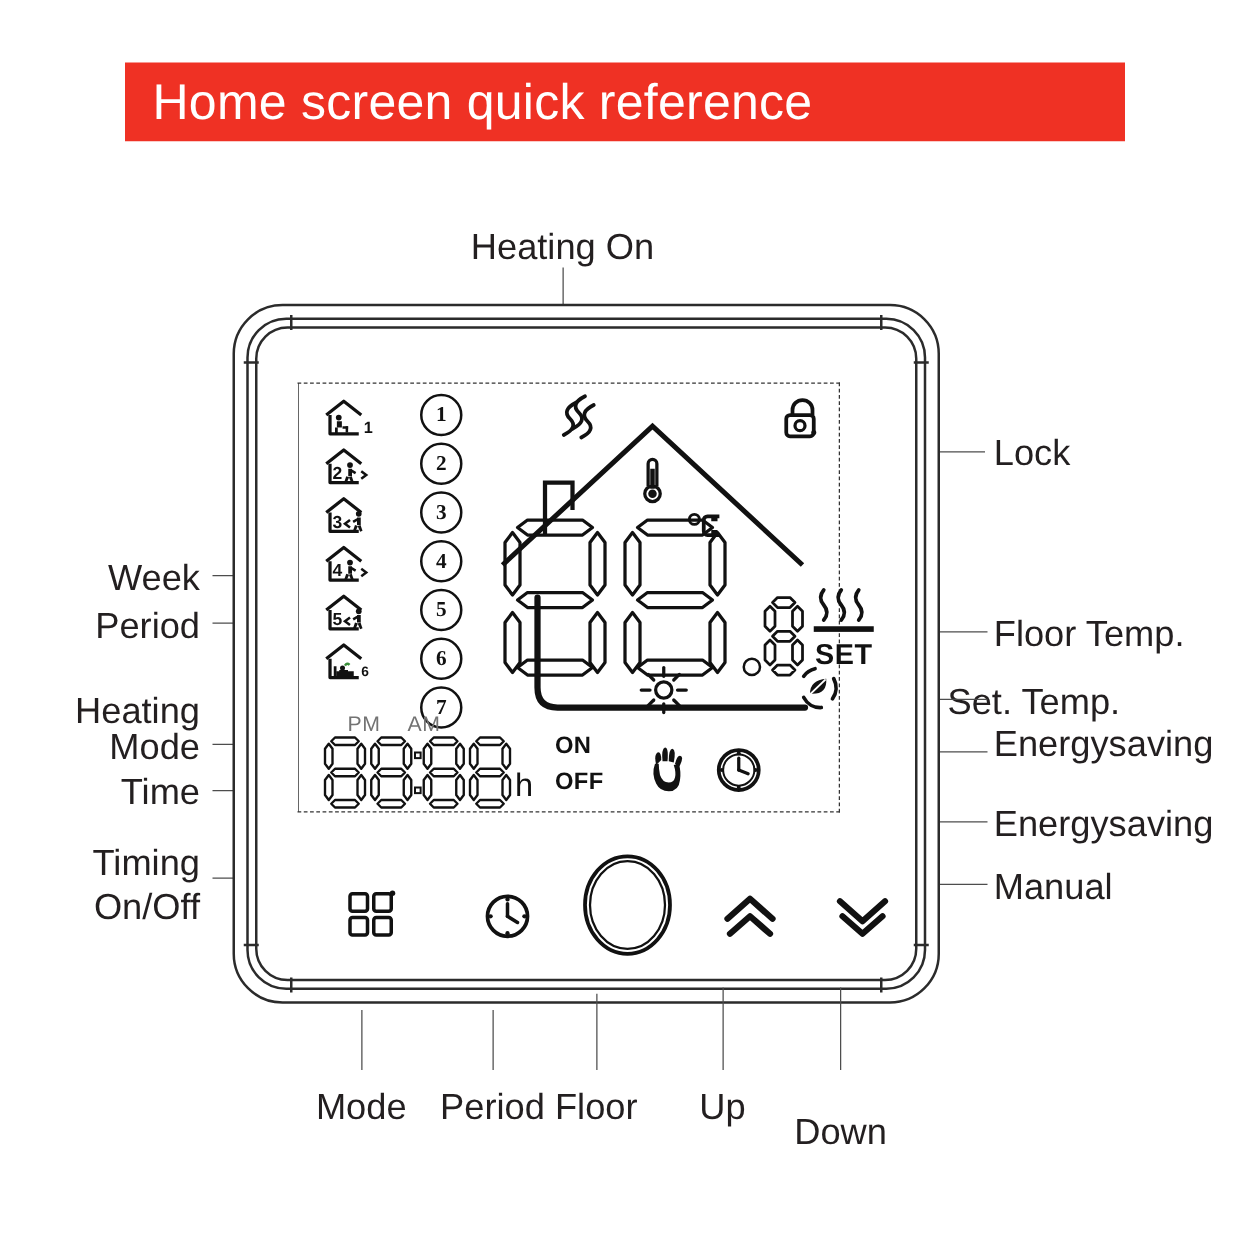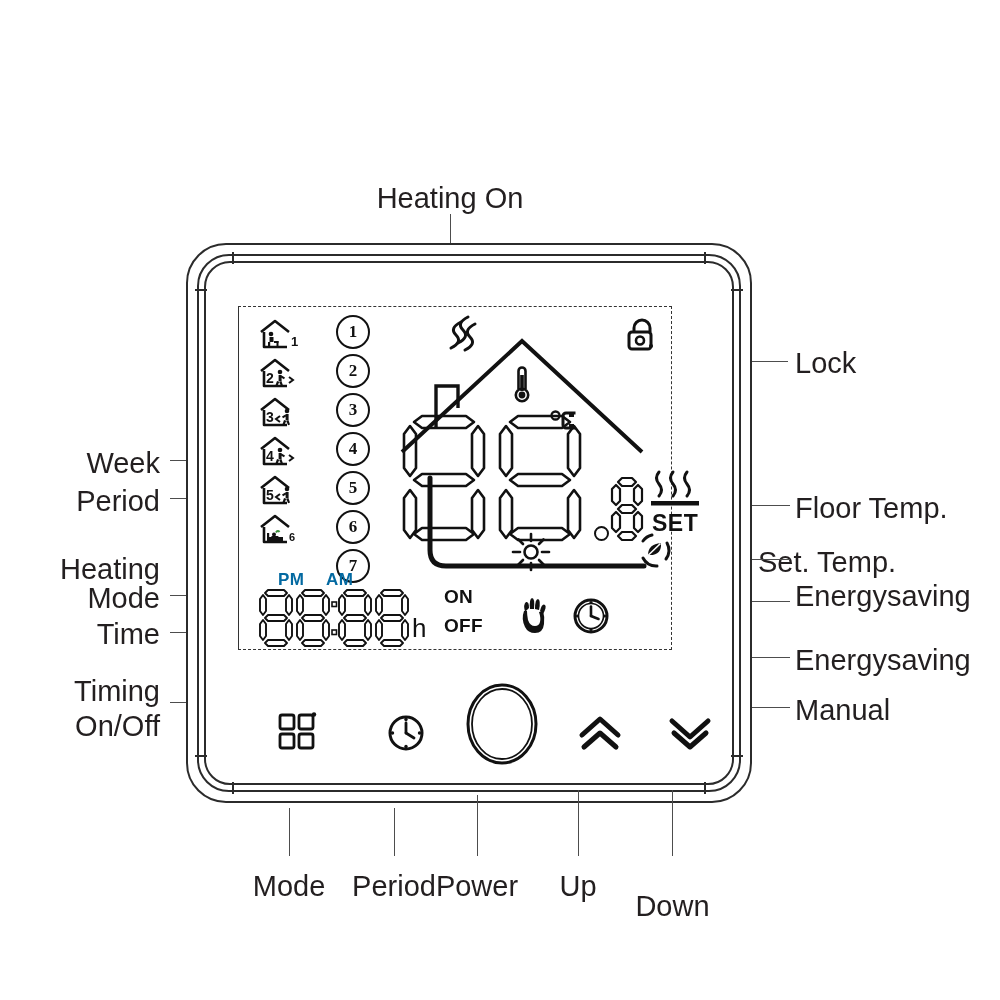--- a/index.html
+++ b/index.html
@@ -115,35 +115,38 @@
     position:absolute;width:11px;height:11px;border:2px solid #111;border-radius:50%;
   }
 
   .degC{position:absolute;}
   .set-word{
     position:absolute;font-size:23px;font-weight:700;color:#111;letter-spacing:.5px;
     font-family:"Liberation Sans", sans-serif;
   }
 
   
-  .ampm{position:absolute;font-size:17px;font-weight:700;color:#0369a1;letter-spacing:.5px;}
+  .ampm{position:absolute;font-size:17px;font-weight:400;color:#737373;letter-spacing:.5px;}
   .onoff{position:absolute;font-size:19px;font-weight:700;color:#111;letter-spacing:.3px;}
   .hunit{position:absolute;font-size:26px;color:#111;font-family:"Liberation Sans", sans-serif;}
 
   
   .btnrow{position:absolute;left:0;bottom:6px;width:100%;height:90px;}
   .btn{position:absolute;bottom:14px;}
 
   svg{display:block;overflow:visible;}
 </style>
 </head>
 <body>
 
 <div class="root">
 
+  <div class="banner">
+    <div class="banner-title">Home screen quick reference</div>
+  </div>
 
   <div class="lbl c" style="left:375px;top:182px;width:150px;">Heating On</div>
   <div class="line v" style="left:450px;top:214px;height:128px;"></div>
 
   <div class="lbl l" style="left:50px;top:447px;width:110px;">Week</div>
   <div class="line h" style="left:170px;top:460px;width:145px;"></div>
 
   <div class="lbl l" style="left:40px;top:485px;width:120px;">Period</div>
   <div class="line h" style="left:170px;top:498px;width:200px;"></div>
 
@@ -603,17 +606,17 @@
   </div>
 
   <div class="line v" style="left:289px;top:808px;height:48px;"></div>
   <div class="line v" style="left:394px;top:808px;height:48px;"></div>
   <div class="line v" style="left:477px;top:795px;height:61px;"></div>
   <div class="line v" style="left:578px;top:790px;height:66px;"></div>
   <div class="line v" style="left:672px;top:790px;height:66px;"></div>
 
   <div class="lbl c" style="left:234px;top:870px;width:110px;">Mode</div>
   <div class="lbl c" style="left:339px;top:870px;width:110px;">Period</div>
-  <div class="lbl c" style="left:422px;top:870px;width:110px;">Power</div>
+  <div class="lbl c" style="left:422px;top:870px;width:110px;">Floor</div>
   <div class="lbl c" style="left:533px;top:870px;width:90px;">Up</div>
   <div class="lbl c" style="left:620px;top:870px;width:105px;margin-top:20px;">Down</div>
 
 </div>
 
 </body></html>

